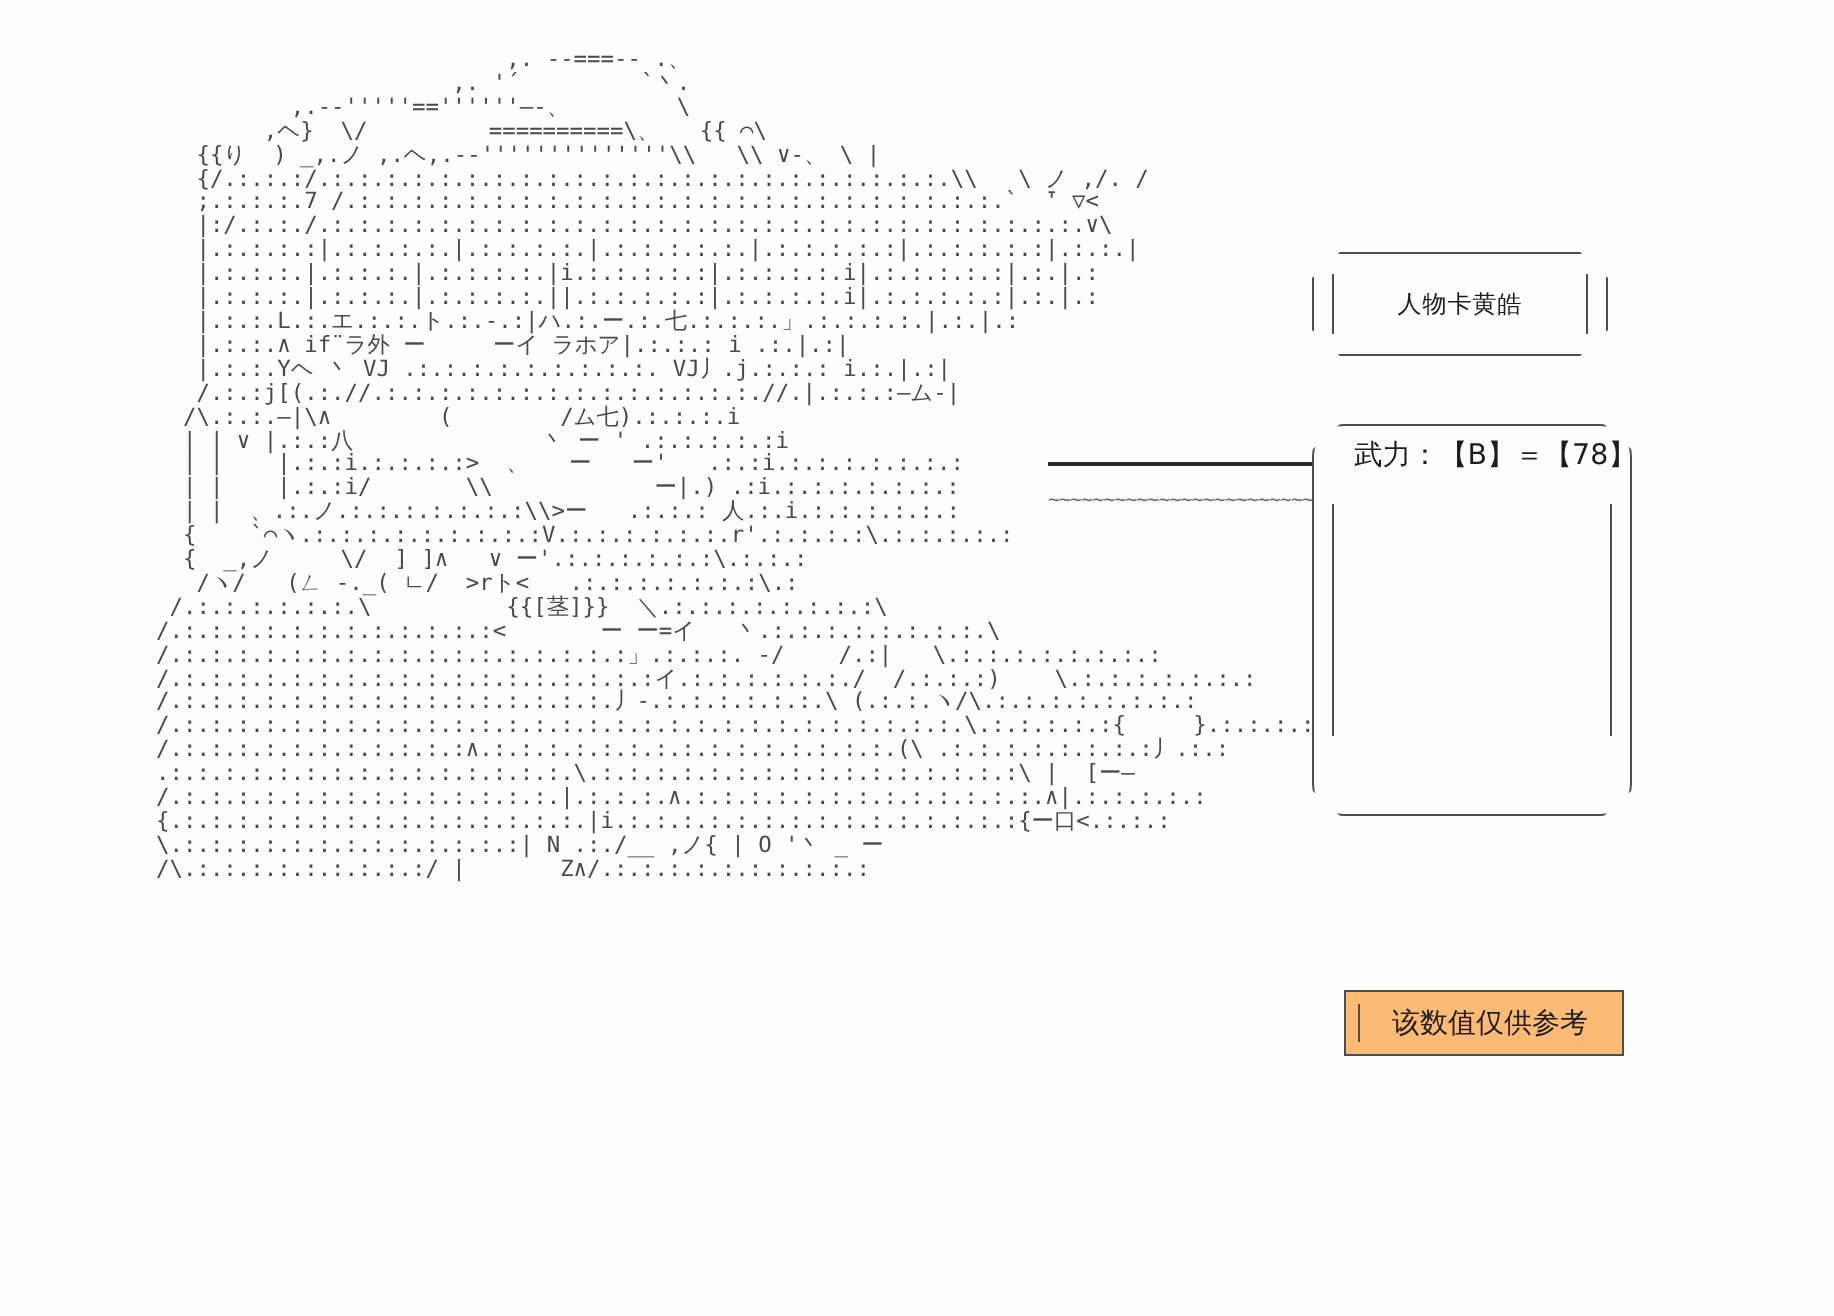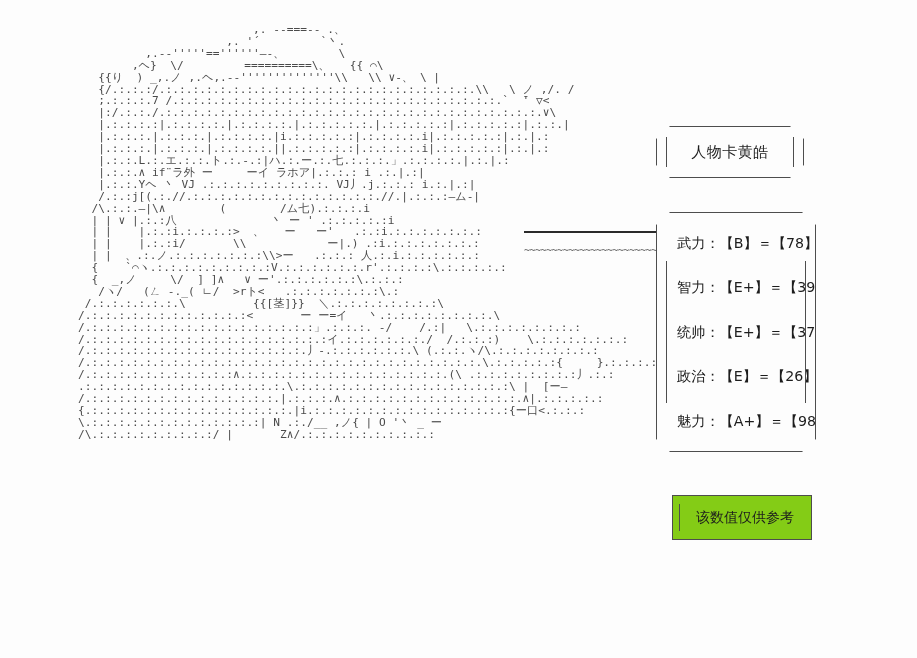--- a/index.html
+++ b/index.html
@@ -69,36 +69,37 @@
 
   
   #title-box {
     left: 656px;
     top: 126px;
     width: 148px;
     height: 52px;
   }
   .title-text {
     font-family: "DejaVu Sans", "Liberation Sans", sans-serif;
-    font-size: 15px;
+    font-size: 12px;
     color: #1d1d1d;
     letter-spacing: 0.5px;
     white-space: nowrap;
   }
 
   
   #stats-box {
     left: 656px;
     top: 212px;
     width: 160px;
-    height: 240px;
-    flex-direction: column;
+    height: 196px;
+    flex-direction: row;
     justify-content: space-around;
     align-items: flex-start;
     padding: 8px 0 8px 20px;
+    border-radius: 16px;
   }
   .stat-row {
     font-family: "DejaVu Sans", "Liberation Sans", sans-serif;
     font-size: 14.2px;
     color: #1d1d1d;
     white-space: nowrap;
     letter-spacing: 0px;
     line-height: 1;
   }
 
@@ -125,23 +126,23 @@
     white-space: nowrap;
     letter-spacing: -0.5px;
   }
 
   
   #note-box {
     position: absolute;
     left: 672px;
     top: 495px;
     width: 140px;
-    height: 45px;
+    height: 33px;
     box-sizing: border-box;
-    background: #84cc16;
+    background: #fdba74;
     border: 1.3px solid #4d4d4d;
     display: flex;
     align-items: center;
     justify-content: center;
   }
   #note-box::before {
     content: "";
     position: absolute;
     left: 6px;
     top: 18%;

